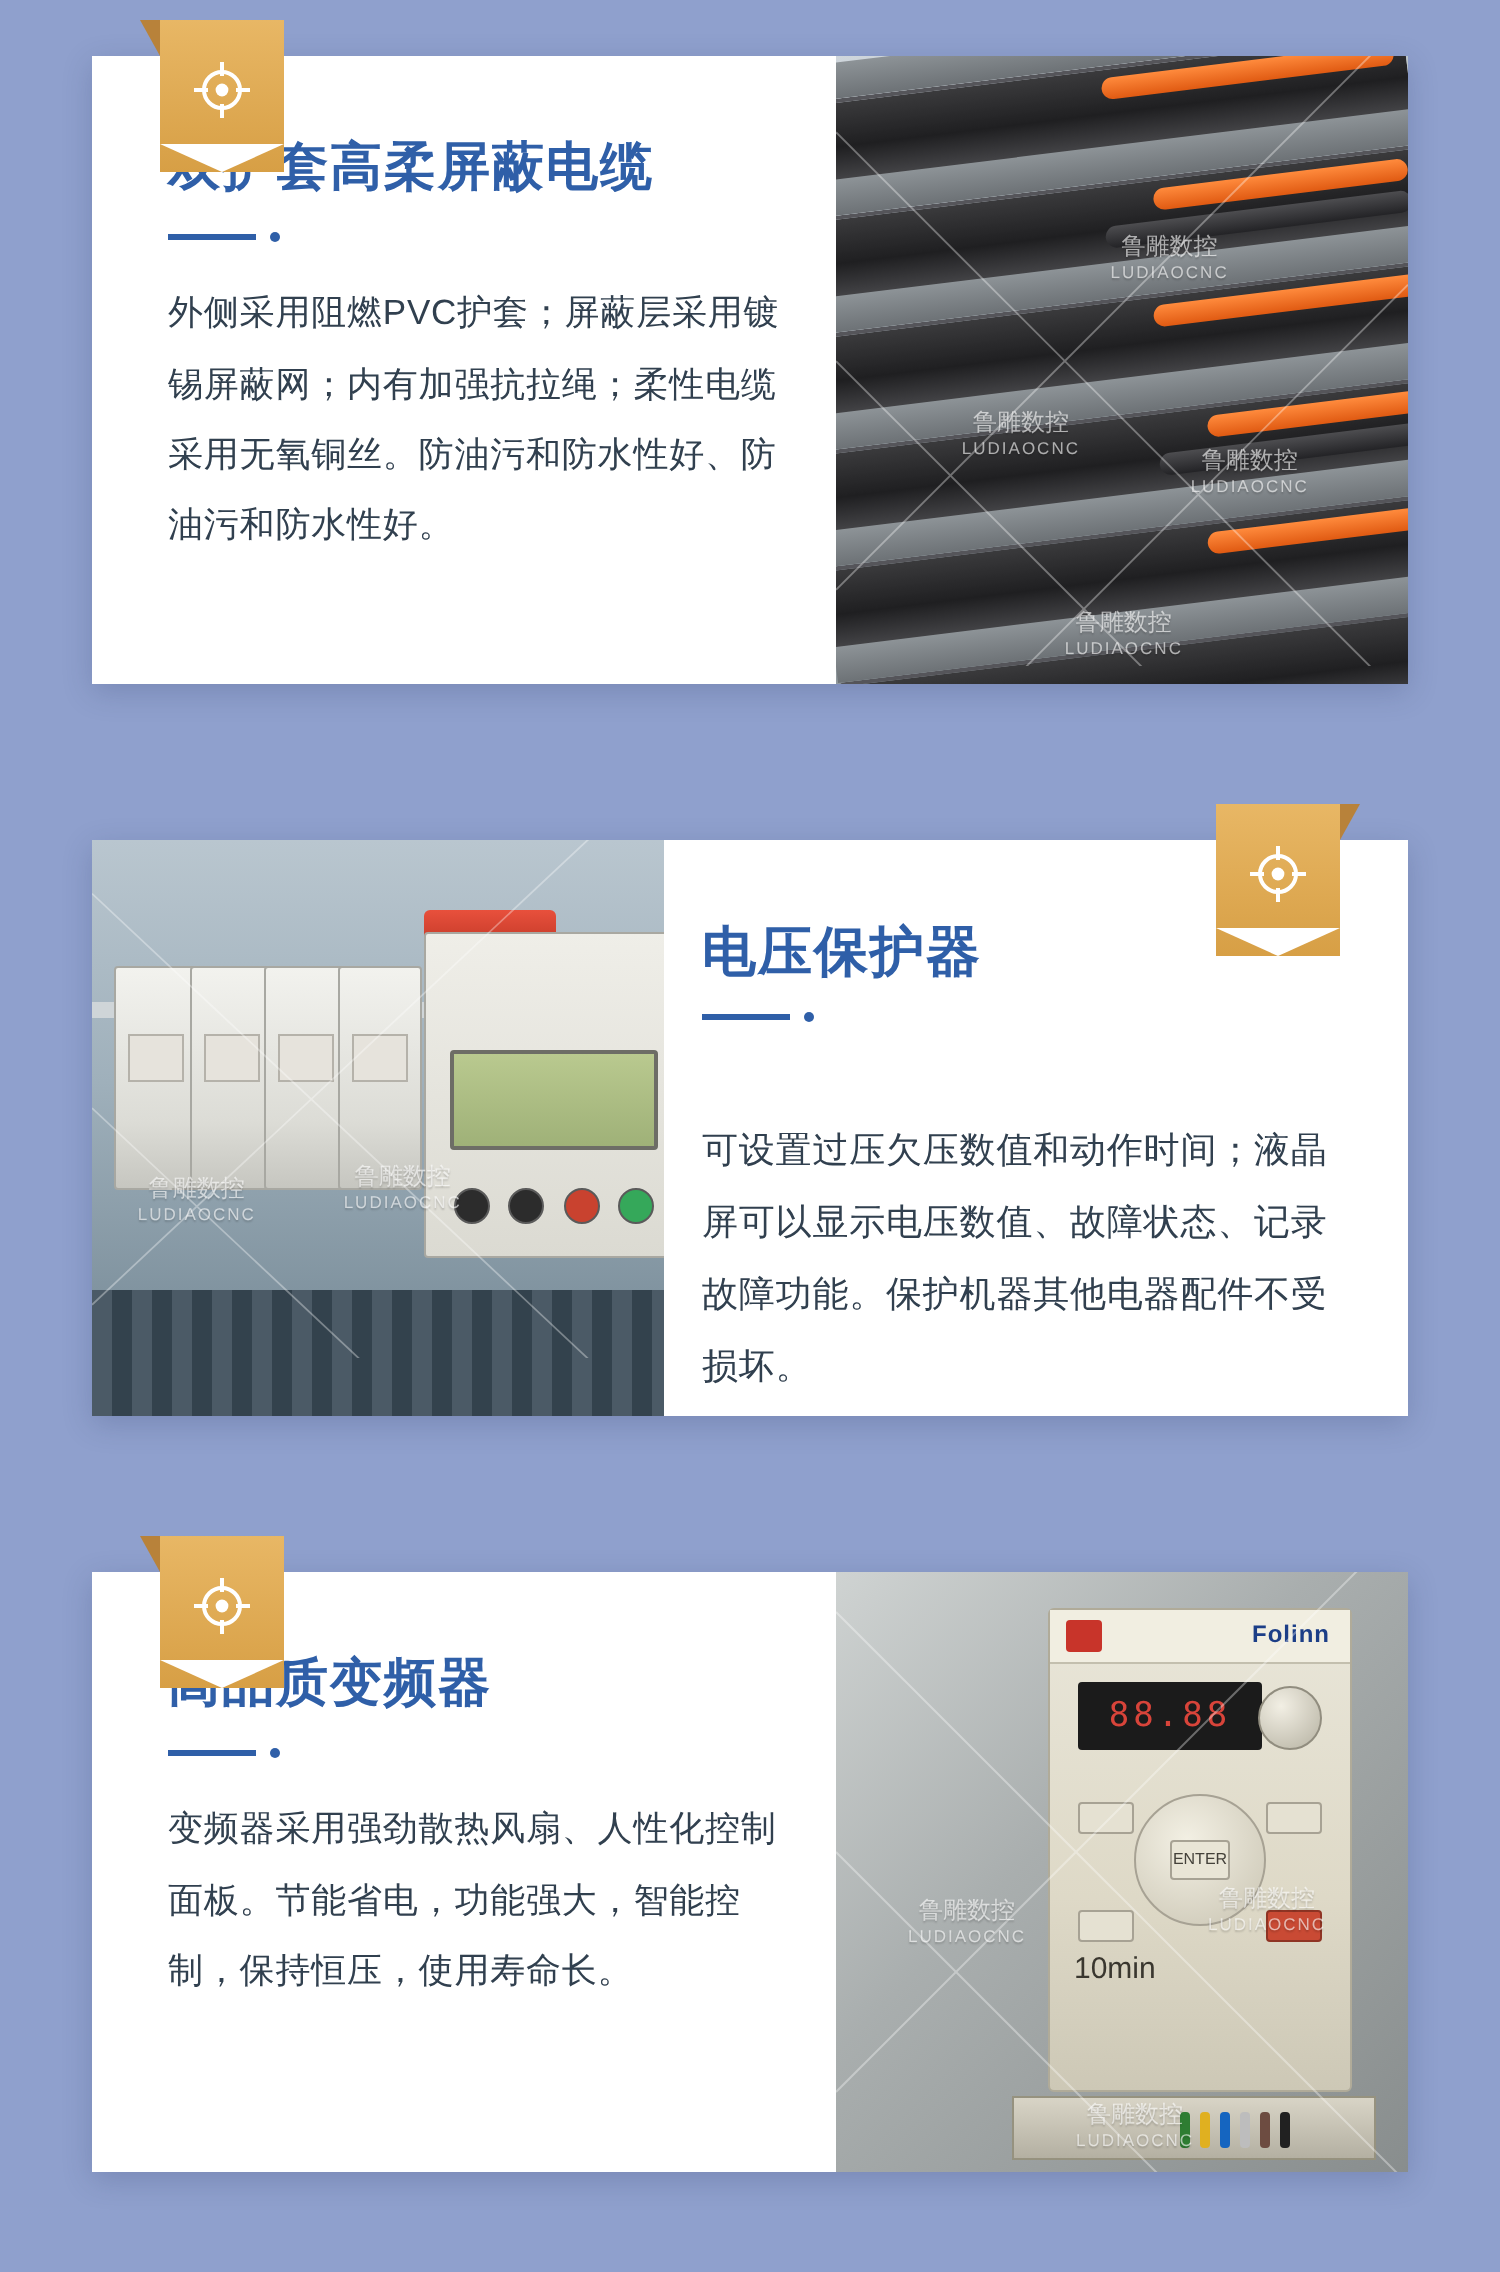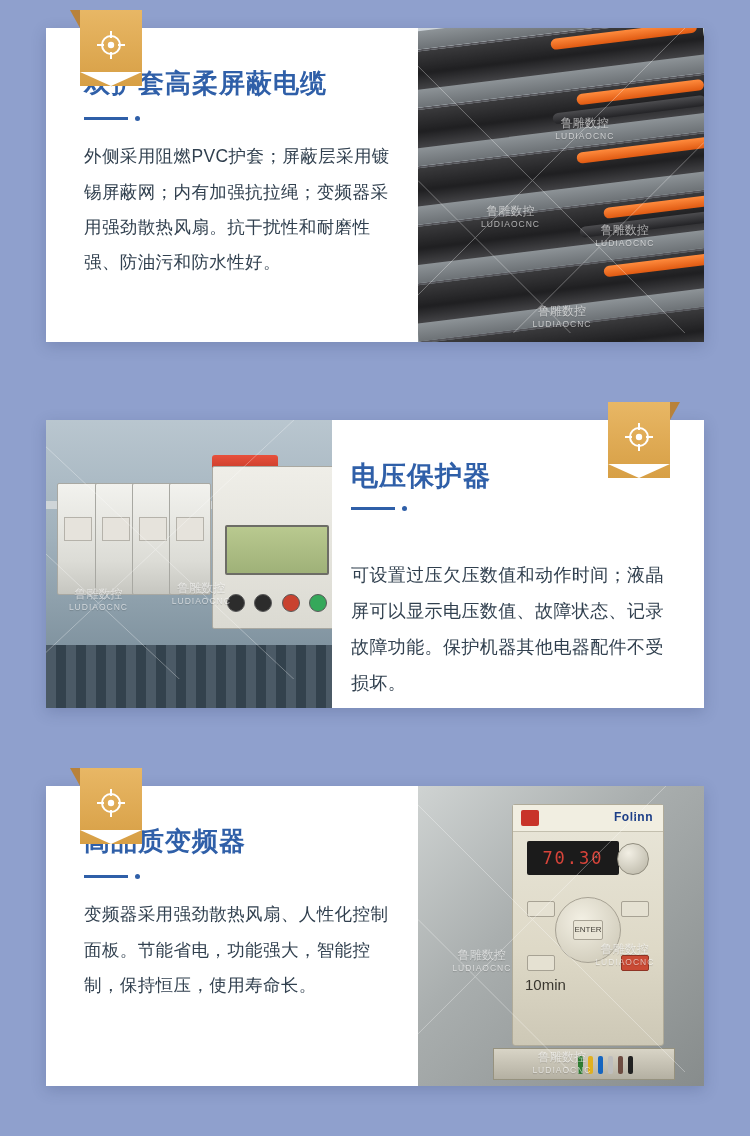--- a/index.html
+++ b/index.html
@@ -226,20 +226,21 @@
     height: 22%;
     background: repeating-linear-gradient(90deg, #4b5a66 0 10px, #33424d 10px 20px);
   }
 
   
   .img-vfd {
     width: 100%;
     height: 100%;
     background: linear-gradient(135deg, #cfd3d2 0%, #a9aeae 40%, #878c8c 100%);
     position: relative;
+    padding-left: 14px;
   }
   .vfd-body {
     position: absolute;
     right: 14%;
     top: 6%;
     width: 150px;
     height: 80%;
     background: linear-gradient(180deg, #e9e6d9 0%, #ded9c7 60%, #cdc8b6 100%);
     border: 1px solid #b0ab99;
     border-radius: 3px;
@@ -426,21 +427,21 @@
 <div class="page">
 
   <div class="card card-1">
     <div class="card-inner">
       <div class="text-col">
         <h2 class="card-title">双护套高柔屏蔽电缆</h2>
         <div class="divider">
           <span class="bar"></span>
           <span class="dot"></span>
         </div>
-        <p class="card-desc">外侧采用阻燃PVC护套；屏蔽层采用镀锡屏蔽网；内有加强抗拉绳；变频器采用强劲散热风扇。抗干扰性和耐磨性强、防油污和防水性好。</p>
+        <p class="card-desc">外侧采用阻燃PVC护套；屏蔽层采用镀锡屏蔽网；内有加强抗拉绳；柔性电缆采用无氧铜丝。防油污和防水性好、防油污和防水性好。</p>
       </div>
       <div class="img-col">
         <div class="img-cable">
           <div class="chain">
             <div class="chain-gap" style="top:6px"></div>
             <div class="chain-row" style="top:24px"></div>
             <div class="chain-gap" style="top:64px"></div>
             <div class="chain-row" style="top:82px"></div>
             <div class="chain-gap" style="top:122px"></div>
             <div class="chain-row" style="top:140px"></div>
@@ -577,21 +578,21 @@
         </div>
         <p class="card-desc">变频器采用强劲散热风扇、人性化控制面板。节能省电，功能强大，智能控制，保持恒压，使用寿命长。</p>
       </div>
       <div class="img-col">
         <div class="img-vfd">
           <div class="vfd-body">
             <div class="vfd-brandbar">
               <span class="vfd-logo"></span>
               <span class="vfd-brandtext">Folinn</span>
             </div>
-            <div class="vfd-display">70.30</div>
+            <div class="vfd-display">88.88</div>
             <div class="vfd-knob"></div>
             <div class="vfd-pad">
               <span class="center">ENTER</span>
             </div>
             <span class="vfd-smallbtn" style="left:14px; top:96px;"></span>
             <span class="vfd-smallbtn" style="right:14px; top:96px;"></span>
             <span class="vfd-smallbtn" style="left:14px; top:150px;"></span>
             <span class="vfd-smallbtn" style="right:14px; top:150px; background:#c94a34; border-color:#8f3424;"></span>
             <span class="vfd-warn">10min</span>
           </div>

